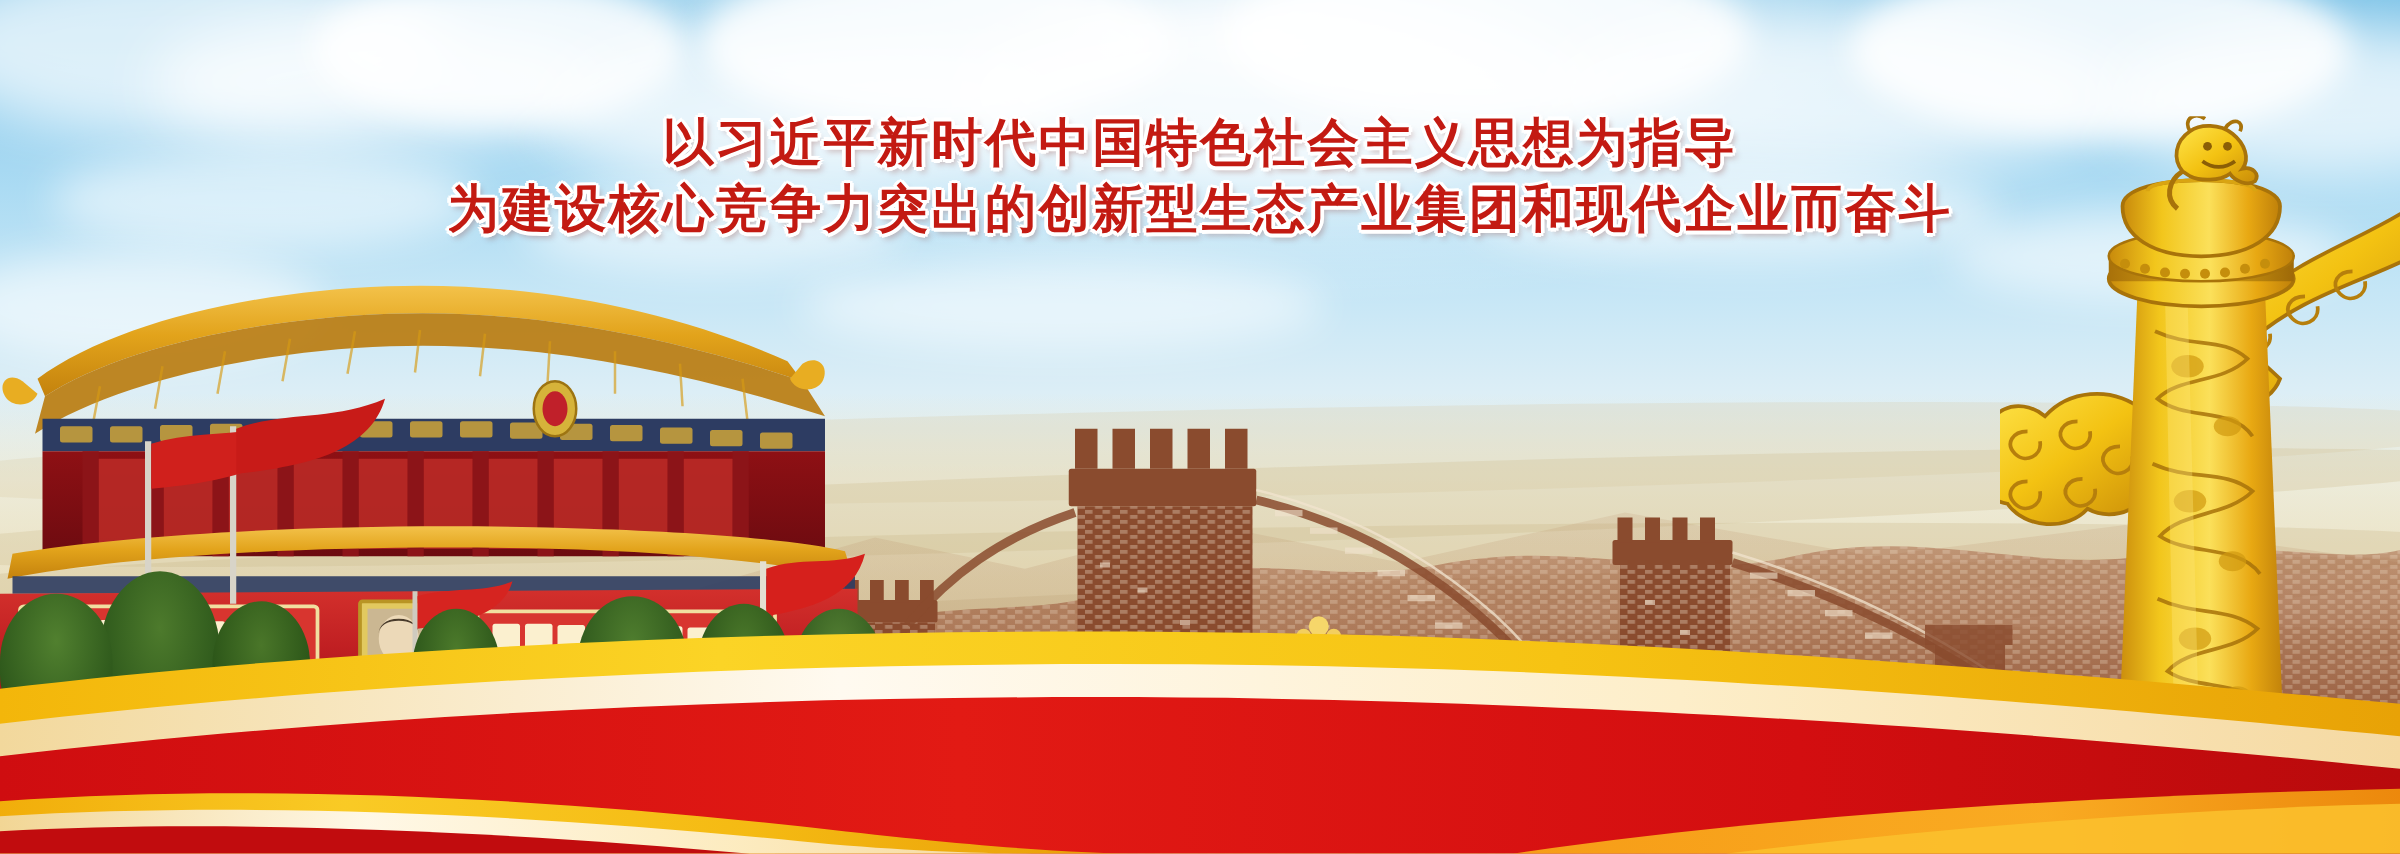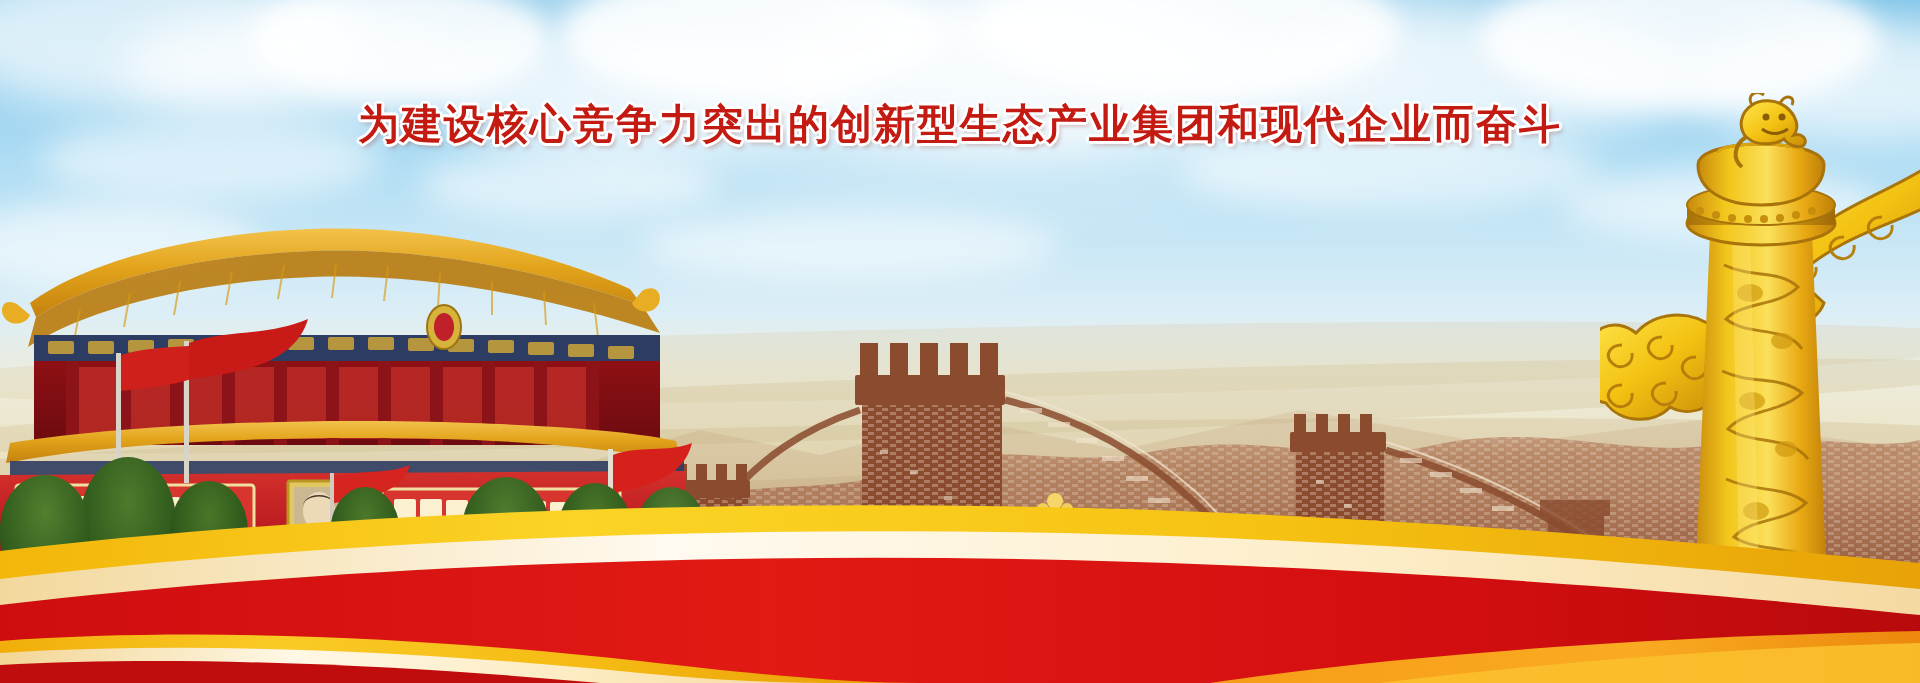--- a/index.html
+++ b/index.html
@@ -79,21 +79,21 @@
     letter-spacing:2px;
     line-height:1.30;
     text-shadow:
       -2px -2px 0 #ffffff,  2px -2px 0 #ffffff,
       -2px  2px 0 #ffffff,  2px  2px 0 #ffffff,
       -3px  0   0 #ffffff,  3px  0   0 #ffffff,
        0   -3px 0 #ffffff,  0    3px 0 #ffffff,
        3px  4px 5px rgba(120,20,10,.35);
   }
   .line1{ font-size:41px; }
-  .line2{ font-size:41px; margin-top:10px; }
+  .line2{ font-size:41px; }
 
   .tree{ position:absolute; border-radius:50% 50% 40% 40%; }
 </style>
 </head>
 <body>
 
 <div id="banner">
 
   <div class="sky"></div>
   <div class="sky-glow"></div>
@@ -496,20 +496,21 @@
         <path d="M180,10 C186,0 196,4 192,12" fill="none" stroke="#a8730a" stroke-width="3"></path>
         <circle cx="166" cy="24" r="3.5" fill="#8b5e06"></circle>
         <circle cx="182" cy="24" r="3.5" fill="#8b5e06"></circle>
         <path d="M162,36 C170,42 180,42 188,36" fill="none" stroke="#8b5e06" stroke-width="3"></path>
         <path d="M146,44 C134,52 132,66 142,74" fill="none" stroke="#a8730a" stroke-width="4"></path>
       </g>
     </svg>
   </div>
 
   <div class="slogan">
+    <span class="slogan-line line1">以习近平新时代中国特色社会主义思想为指导</span>
     <span class="slogan-line line2">为建设核心竞争力突出的创新型生态产业集团和现代企业而奋斗</span>
   </div>
 
   <div class="ribbons">
     <svg viewBox="0 0 1920 190" preserveAspectRatio="none">
       <defs>
         <linearGradient id="goldRib" x1="0" y1="0" x2="1" y2="0">
           <stop offset="0%" stop-color="#f3b60a"></stop>
           <stop offset="30%" stop-color="#fbd426"></stop>
           <stop offset="65%" stop-color="#f6c313"></stop>

